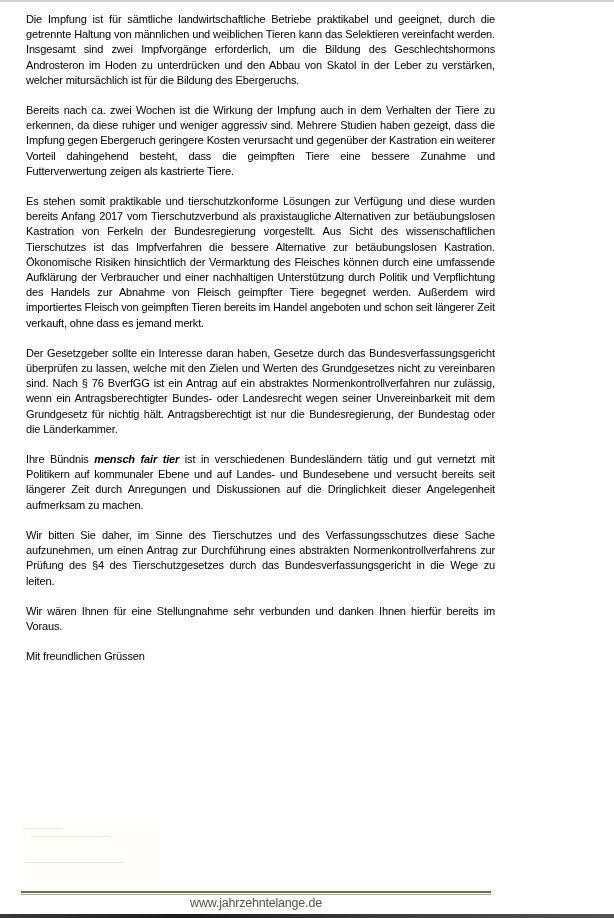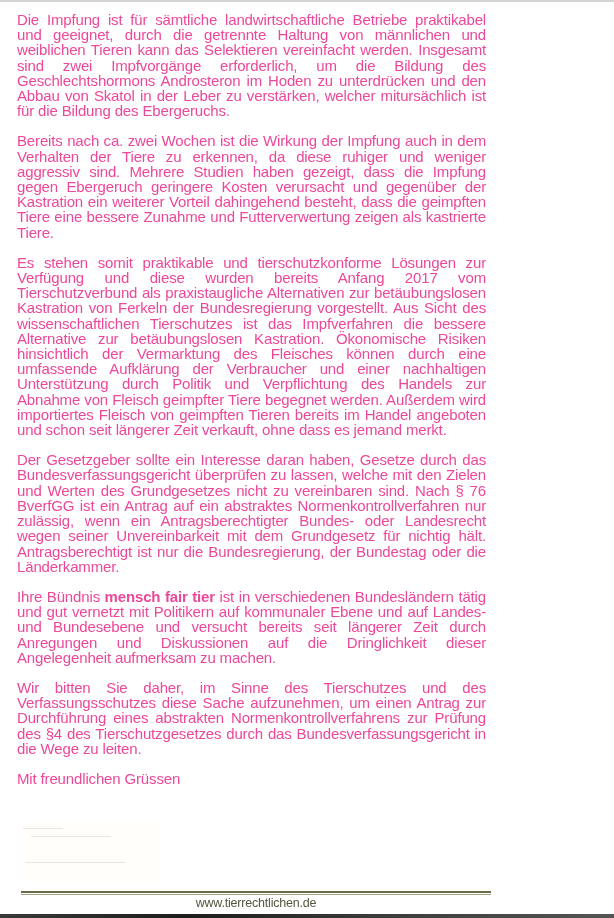--- a/index.html
+++ b/index.html
@@ -16,37 +16,38 @@
     }
     .top-rule {
       position: absolute;
       left: 0; top: 0;
       width: 614px;
       height: 2px;
       background: #d4d4d4;
     }
     .letter-body {
       position: absolute;
-      left: 17px;
+      left: 26px;
       top: 12px;
       width: 469px;
-      font-size: 15px;
+      font-size: 11px;
       line-height: 15.2px;
-      color: #ec4899;
+      color: #000000;
     }
     .para {
       margin: 0 0 15px 0;
       text-align: justify;
       letter-spacing: -0.15px;
     }
     .para.signoff {
       text-align: left;
     }
     .bold {
       font-weight: bold;
+      font-style: italic;
     }
     .signature {
       position: absolute;
       left: 21px;
       top: 822px;
       width: 140px;
       height: 60px;
       background: #fffefa;
     }
     .signature .sig-stroke {
@@ -93,25 +94,26 @@
 
 <div class="top-rule"></div>
 
 <div class="letter-body">
   <p class="para">Die Impfung ist für sämtliche landwirtschaftliche Betriebe praktikabel und geeignet, durch die getrennte Haltung von männlichen und weiblichen Tieren kann das Selektieren vereinfacht werden. Insgesamt sind zwei Impfvorgänge erforderlich, um die Bildung des Geschlechtshormons Androsteron im Hoden zu unterdrücken und den Abbau von Skatol in der Leber zu verstärken, welcher mitursächlich ist für die Bildung des Ebergeruchs.</p>
   <p class="para">Bereits nach ca. zwei Wochen ist die Wirkung der Impfung auch in dem Verhalten der Tiere zu erkennen, da diese ruhiger und weniger aggressiv sind. Mehrere Studien haben gezeigt, dass die Impfung gegen Ebergeruch geringere Kosten verursacht und gegenüber der Kastration ein weiterer Vorteil dahingehend besteht, dass die geimpften Tiere eine bessere Zunahme und Futterverwertung zeigen als kastrierte Tiere.</p>
   <p class="para">Es stehen somit praktikable und tierschutzkonforme Lösungen zur Verfügung und diese wurden bereits Anfang 2017 vom Tierschutzverbund als praxistaugliche Alternativen zur betäubungslosen Kastration von Ferkeln der Bundesregierung vorgestellt. Aus Sicht des wissenschaftlichen Tierschutzes ist das Impfverfahren die bessere Alternative zur betäubungslosen Kastration. Ökonomische Risiken hinsichtlich der Vermarktung des Fleisches können durch eine umfassende Aufklärung der Verbraucher und einer nachhaltigen Unterstützung durch Politik und Verpflichtung des Handels zur Abnahme von Fleisch geimpfter Tiere begegnet werden. Außerdem wird importiertes Fleisch von geimpften Tieren bereits im Handel angeboten und schon seit längerer Zeit verkauft, ohne dass es jemand merkt.</p>
   <p class="para">Der Gesetzgeber sollte ein Interesse daran haben, Gesetze durch das Bundesverfassungsgericht überprüfen zu lassen, welche mit den Zielen und Werten des Grundgesetzes nicht zu vereinbaren sind. Nach § 76 BverfGG ist ein Antrag auf ein abstraktes Normenkontrollverfahren nur zulässig, wenn ein Antragsberechtigter Bundes- oder Landesrecht wegen seiner Unvereinbarkeit mit dem Grundgesetz für nichtig hält. Antragsberechtigt ist nur die Bundesregierung, der Bundestag oder die Länderkammer.</p>
   <p class="para"><span>Ihre Bündnis </span><span class="bold">mensch fair tier</span><span> ist in verschiedenen Bundesländern tätig und gut vernetzt mit Politikern auf kommunaler Ebene und auf Landes- und Bundesebene und versucht bereits seit längerer Zeit durch Anregungen und Diskussionen auf die Dringlichkeit dieser Angelegenheit aufmerksam zu machen.</span></p>
   <p class="para">Wir bitten Sie daher, im Sinne des Tierschutzes und des Verfassungsschutzes diese Sache aufzunehmen, um einen Antrag zur Durchführung eines abstrakten Normenkontrollverfahrens zur Prüfung des §4 des Tierschutzgesetzes durch das Bundesverfassungsgericht in die Wege zu leiten.</p>
+  <p class="para">Wir wären Ihnen für eine Stellungnahme sehr verbunden und danken Ihnen hierfür bereits im Voraus.</p>
   <p class="para signoff">Mit freundlichen Grüssen</p>
 </div>
 
 <div class="signature">
   <div class="sig-stroke" style="left:2px; top:6px; width:40px;"></div>
   <div class="sig-stroke" style="left:10px; top:14px; width:80px;"></div>
   <div class="sig-stroke" style="left:4px; top:40px; width:100px;"></div>
 </div>
 
 <div class="footer-rule"></div>
-<div class="footer-url">www.tierrechtlichen.de</div>
+<div class="footer-url">www.jahrzehntelange.de</div>
 
 <div class="bottom-edge"></div>
 
 </body></html>

